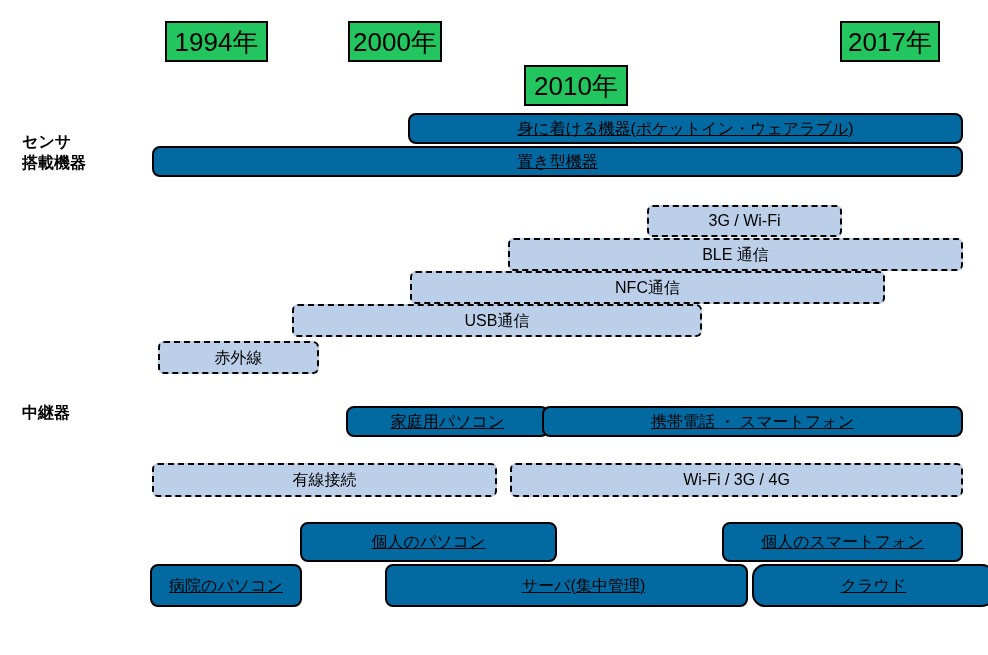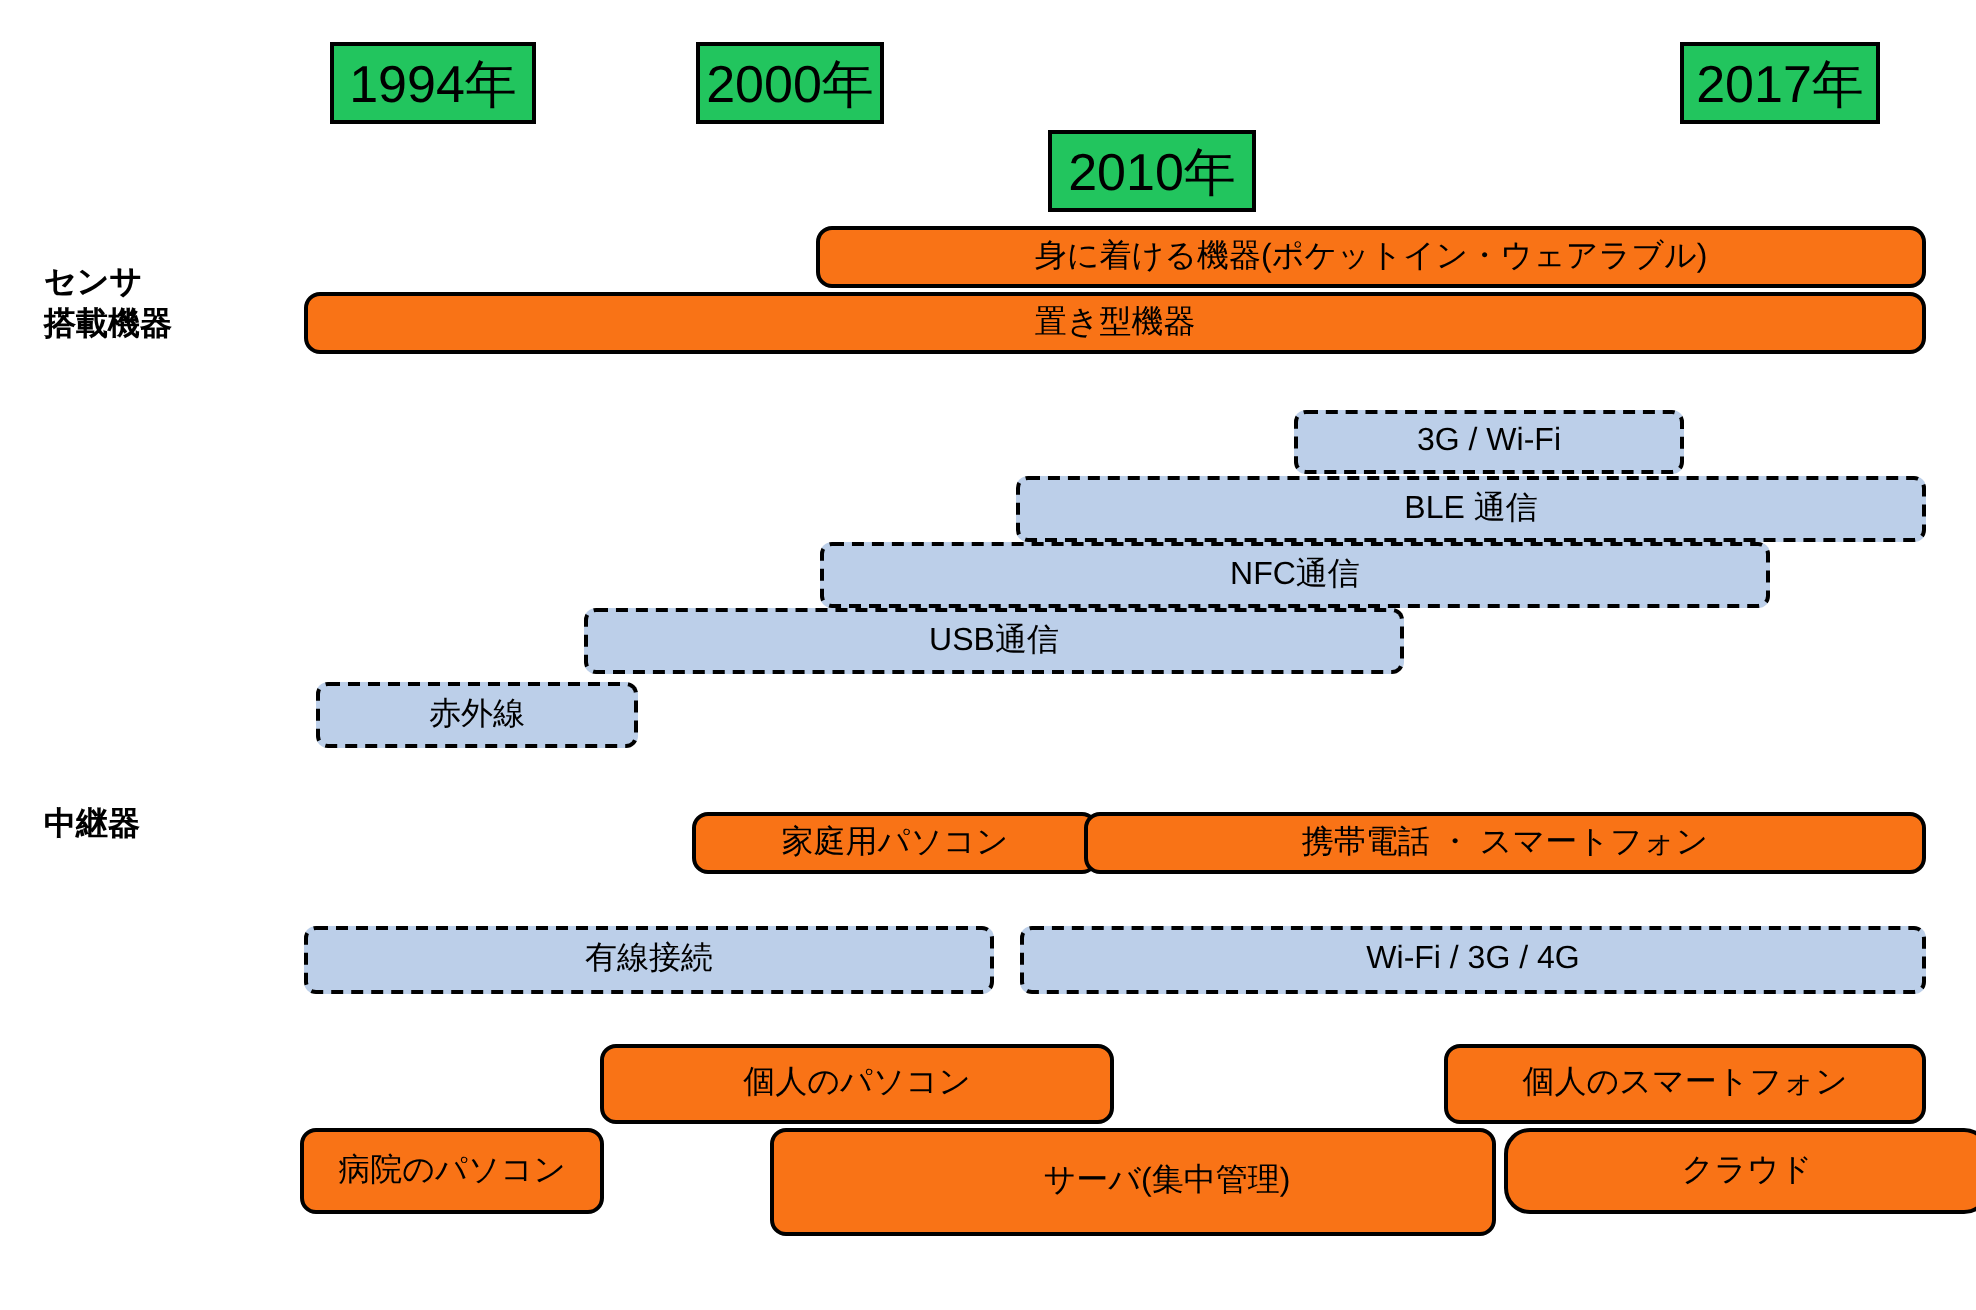--- a/index.html
+++ b/index.html
@@ -33,23 +33,24 @@
     box-sizing: border-box;
     display: flex;
     align-items: center;
     justify-content: center;
     font-size: 16px;
     line-height: 1.1;
     white-space: nowrap;
     text-align: center;
   }
   .box-white {
-    background: #f97316;
+    background: #0369a1;
     border: 2px solid #000;
     border-radius: 8px;
+    text-decoration: underline;
   }
   .box-blue {
     background: var(--blue-fill, #bccfe9);
     border: 2px dashed #000;
     border-radius: 6px;
   }
   .section-label {
     position: absolute;
     font-size: 16px;
     font-weight: bold;
@@ -82,16 +83,16 @@
 
   <div class="box box-white" style="left:330px; top:406px; width:203px; height:31px;margin-left:16px;">家庭用パソコン</div>
   <div class="box box-white" style="left:542px; top:406px; width:421px; height:31px;">携帯電話 ・ スマートフォン</div>
 
   <div class="box box-blue" style="left:152px; top:463px; width:345px; height:34px;">有線接続</div>
   <div class="box box-blue" style="left:510px; top:463px; width:453px; height:34px;">Wi-Fi / 3G / 4G</div>
 
   <div class="box box-white" style="left:300px; top:522px; width:257px; height:40px;">個人のパソコン</div>
   <div class="box box-white" style="left:722px; top:522px; width:241px; height:40px;">個人のスマートフォン</div>
   <div class="box box-white" style="left:150px; top:564px; width:152px; height:43px;">病院のパソコン</div>
-  <div class="box box-white" style="left:385px; top:564px; width:363px; height:54px;padding-left:34px;">サーバ(集中管理)</div>
+  <div class="box box-white" style="left:385px; top:564px; width:363px; height:43px;padding-left:34px;">サーバ(集中管理)</div>
   <div class="box box-white" style="left:752px; top:564px; width:243px; height:43px;border-radius:13px;">クラウド</div>
 
 </div>
 
 </body></html>

